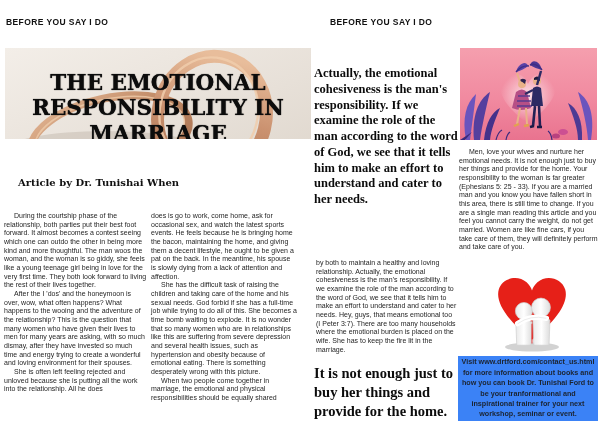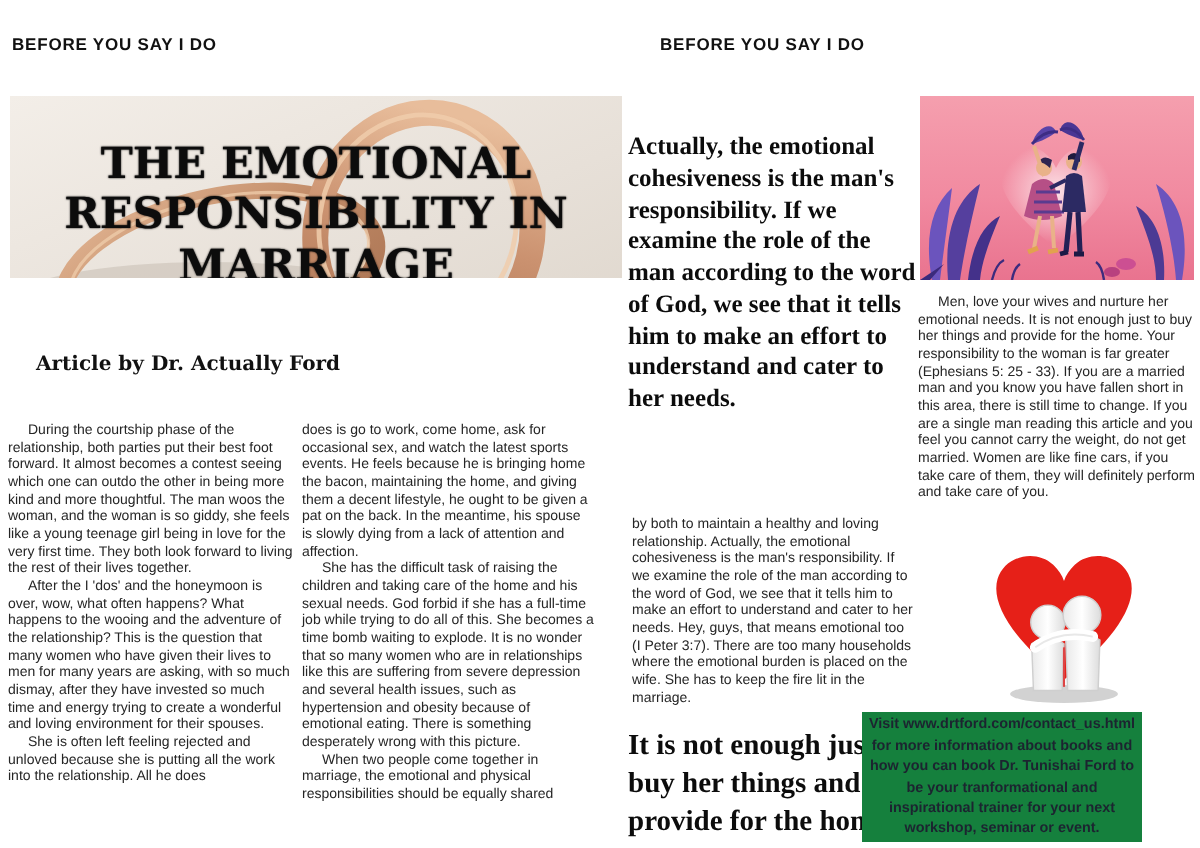--- a/index.html
+++ b/index.html
@@ -67,22 +67,22 @@
   }
   .quote1{left:314px;top:66px;width:146px;font-size:12.5px;line-height:1.26;}
   .quote2{left:314px;top:364px;width:146px;font-size:14.5px;line-height:1.3;}
   .midbody{left:316px;top:259px;width:142px;}
 
   
   .couple-img{left:460px;top:48px;width:137px;height:92px;overflow:hidden;}
   .mens{left:459px;top:148px;width:139px;}
   .heart-img{left:487px;top:268px;width:90px;height:88px;}
   .contact-box{
-    left:431px;top:356px;width:140px;height:65px;
-    background:#15803d;
+    left:458px;top:356px;width:140px;height:65px;
+    background:#3b82f6;
     display:flex;align-items:center;justify-content:center;
   }
   .contact-text{
     font-size:7.2px;
     font-weight:bold;
     line-height:1.45;
     text-align:center;
     color:#1c2430;
     padding:2px 3px;
   }
@@ -119,21 +119,21 @@
       <ellipse cx="105" cy="86" rx="76" ry="35" fill="none" stroke="#eecaa9" stroke-width="1.6" opacity="0.8"></ellipse>
     </g>
     <g transform="rotate(14 207 68)">
       <ellipse cx="207" cy="68" rx="54" ry="60" fill="none" stroke="url(#ringG2)" stroke-width="13"></ellipse>
       <ellipse cx="203" cy="65" rx="49" ry="55" fill="none" stroke="#f0cdab" stroke-width="2.4" opacity="0.85"></ellipse>
     </g>
   </svg>
   <div class="hero-title">THE EMOTIONAL RESPONSIBILITY IN MARRIAGE</div>
 </div>
 
-<div class="abs byline">Article by  Dr. Actually Ford</div>
+<div class="abs byline">Article by  Dr. Tunishai When</div>
 
 <div class="abs bodycol col1">
   <p class="ind">During the courtship phase of the relationship, both parties put their best foot forward. It almost becomes a contest seeing which one can outdo the other in being more kind and more thoughtful. The man woos the woman, and the woman is so giddy, she feels like a young teenage girl being in love for the very first time. They both look forward to living the rest of their lives together.</p>
   <p class="ind">After the I 'dos' and the honeymoon is over, wow, what often happens? What happens to the wooing and the adventure of the relationship? This is the question that many women who have given their lives to men for many years are asking, with so much dismay, after they have invested so much time and energy trying to create a wonderful and loving environment for their spouses.</p>
   <p class="ind">She is often left feeling rejected and unloved because she is putting all the work into the relationship.  All he does</p>
 </div>
 
 <div class="abs bodycol col2">
   <p>does is go to work, come home, ask for occasional sex, and watch the latest sports events. He feels because he is bringing home the bacon, maintaining the home, and giving them a decent lifestyle, he ought to be given a pat on the back. In the meantime, his spouse is slowly dying from a lack of attention and affection.</p>
   <p class="ind">She has the difficult task of raising the children and taking care of the home and his sexual needs. God forbid if she has a full-time job while trying to do all of this. She becomes a time bomb waiting to explode. It is no wonder that so many women who are in relationships like this are suffering from severe depression and several health issues, such as hypertension and obesity because of emotional eating. There is something desperately wrong with this picture.</p>

